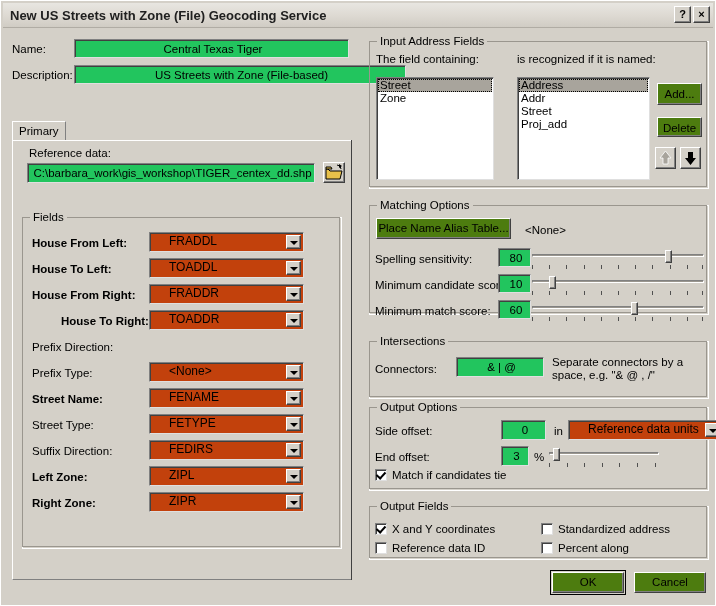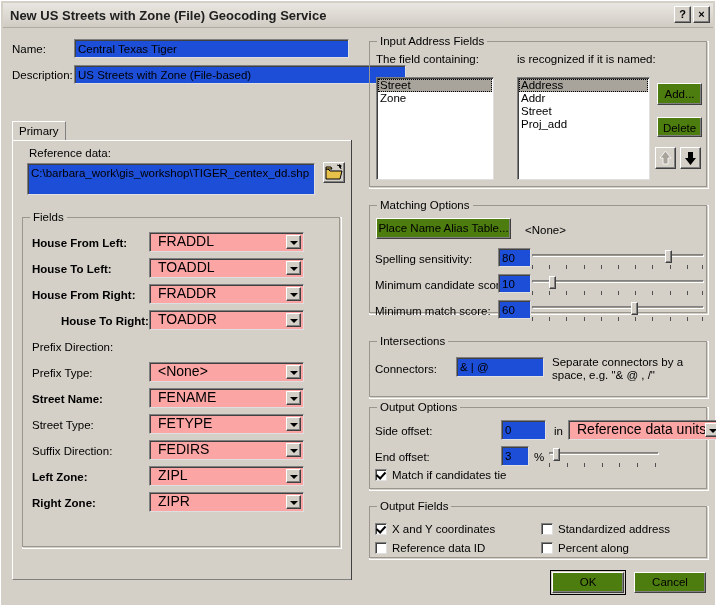--- a/index.html
+++ b/index.html
@@ -65,45 +65,46 @@
     box-sizing: border-box;
     cursor: default;
   }
 
   
   .lbl { position: absolute; white-space: nowrap; font-size: 11.5px; }
   .lbl.bold { font-weight: bold; }
 
   .textbox {
     position: absolute;
-    background: #1d4ed8;
+    background: #22c55e;
     border: 1px solid #808080;
     border-right-color: #dfdfdf;
     border-bottom-color: #dfdfdf;
     box-shadow: inset 1px 1px 0 #404040;
     box-sizing: border-box;
     font-size: 11.5px;
     padding: 1px 0 8px 3px;
     line-height: 16px;
     white-space: nowrap;
     overflow: hidden;
     color: #000;
+    text-align: center;
   }
 
   .combo {
     position: absolute;
-    background: #fca5a5;
+    background: #c2410c;
     border: 1px solid #808080;
     border-right-color: #dfdfdf;
     border-bottom-color: #dfdfdf;
     box-shadow: inset 1px 1px 0 #404040;
     box-sizing: border-box;
-    font-size: 14px;
+    font-size: 12px;
     line-height: 17px;
-    padding-left: 8px;
+    padding-left: 19px;
     white-space: nowrap;
     overflow: hidden;
   }
   .combo-arrow {
     position: absolute;
     right: 2px; top: 2px;
     width: 15px; height: 14px;
     background: #d4d0c8;
     border-top: 1px solid #ffffff;
     border-left: 1px solid #ffffff;
@@ -326,21 +327,21 @@
 
   <div class="lbl" style="left:11px; top:68px;">Description:</div>
   <div class="textbox" style="left:73px; top:64px; width:332px; height:19px;">US Streets with Zone (File-based)</div>
 
   <div class="tabstrip">
     <div class="tab" style="left:11px; top:120px; height:20px;">Primary table</div>
     <div class="tabpanel" style="left:11px; top:139px; width:340px; height:440px;"></div>
   </div>
 
   <div class="lbl" style="left:28px; top:146px;">Reference data:</div>
-  <div class="textbox" style="left:26px; top:162px; width:288px; height:32px;">C:\barbara_work\gis_workshop\TIGER_centex_dd.shp</div>
+  <div class="textbox" style="left:26px; top:162px; width:288px; height:20px;">C:\barbara_work\gis_workshop\TIGER_centex_dd.shp</div>
   <div class="folder-btn" style="left:322px; top:161px; width:22px; height:21px;">
     <svg width="20" height="19" viewBox="0 0 20 19">
       <path d="M2 6 L2 16 L16 16 L18 8 L6 8 L4 6 Z" fill="#e8c14a" stroke="#000" stroke-width="1"></path>
       <path d="M2 6 L2 4 L7 4 L8 6 Z" fill="#e8c14a" stroke="#000" stroke-width="1"></path>
       <path d="M13 2 q4 0 4 4" fill="none" stroke="#000" stroke-width="1"></path>
       <path d="M15 1 L18 3 L15 5 Z" fill="#000"></path>
     </svg>
   </div>
 
   <div class="group" style="left:21px; top:216px; width:320px; height:332px;">

